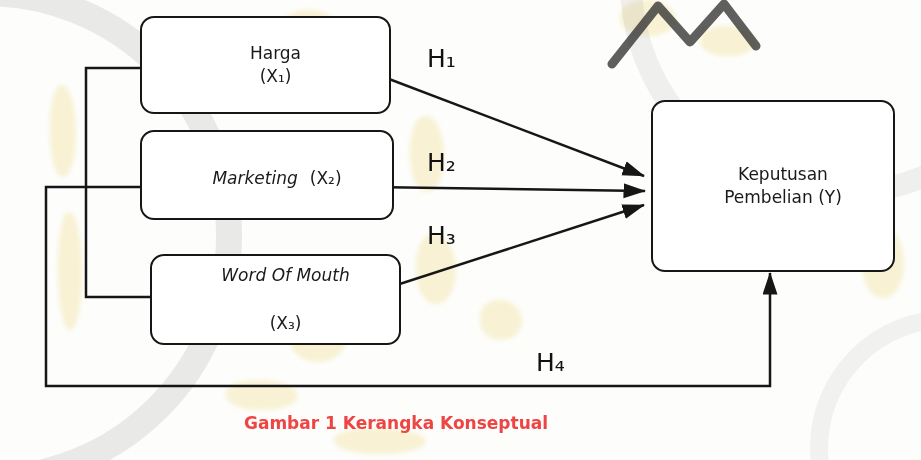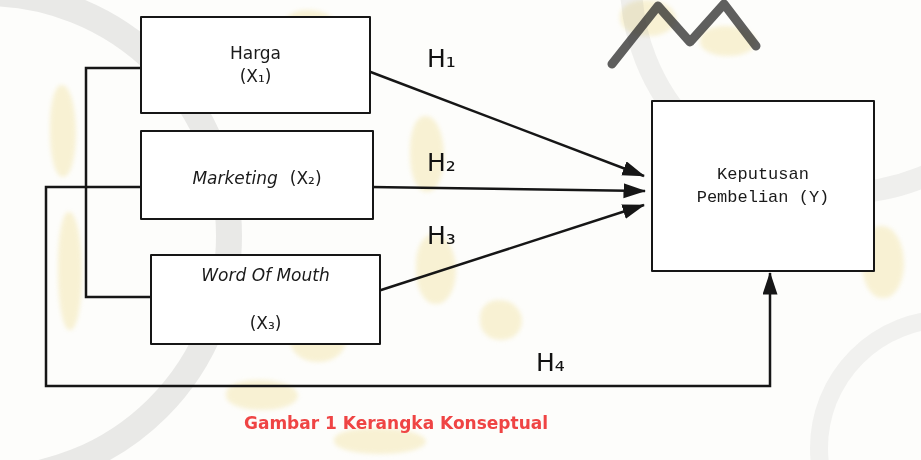--- a/index.html
+++ b/index.html
@@ -12,23 +12,23 @@
   
   .wm { position:absolute; z-index:0; pointer-events:none; }
   .wm-blob { background:#f4e8b4; opacity:.55; border-radius:45% 55% 50% 50%; filter:blur(2px); }
   .wm-ring { border-radius:50%; border-style:solid; border-color:rgba(130,130,130,.16); background:transparent; }
   .wm-svg { position:absolute; left:0; top:0; z-index:0; pointer-events:none; }
   
   .lines { position:absolute; left:0; top:0; z-index:1; }
   
   .box {
     position:absolute; z-index:3; background:#ffffff;
-    border:2.5px solid #161616; border-radius:1px;
+    border:2.5px solid #161616; border-radius:14px;
     display:flex; flex-direction:column; align-items:center; justify-content:center;
-    text-align:center; font-size:17px; line-height:1.38;
+    text-align:center; font-size:17px; line-height:1.38;padding-left:20px;
   }
   .box .row { display:flex; flex-direction:row; justify-content:center; gap:12px;margin-top:8px; }
   .it { font-style:italic; }
   
   .hlabel { position:absolute; z-index:4; font-size:25px; color:#111; }
   
   .caption {
     position:absolute; z-index:4; left:231px; top:413px; width:330px;
     text-align:center; font-weight:bold; font-size:17px; color:#ef4444;
   }
@@ -88,21 +88,21 @@
       <span class="it">Marketing</span>
       <span>(X₂)</span>
     </div>
   </div>
 
   <div class="box" style="left:150px; top:254px; width:227px; height:87px;gap:24px;">
     <div class="it">Word Of Mouth</div>
     <div>(X₃)</div>
   </div>
 
-  <div class="box" style="left:651px; top:100px; width:220px; height:168px;font-family:Liberation Mono, monospace;">
+  <div class="box" style="left:651px; top:100px; width:220px; height:168px;">
     <div>Keputusan</div>
     <div>Pembelian (Y)</div>
   </div>
 
   <div class="hlabel" style="left:427px; top:44px;">H₁</div>
   <div class="hlabel" style="left:427px; top:148px;">H₂</div>
   <div class="hlabel" style="left:427px; top:221px;">H₃</div>
   <div class="hlabel" style="left:536px; top:348px;">H₄</div>
 
   <div class="caption">Gambar 1 Kerangka Konseptual</div>

